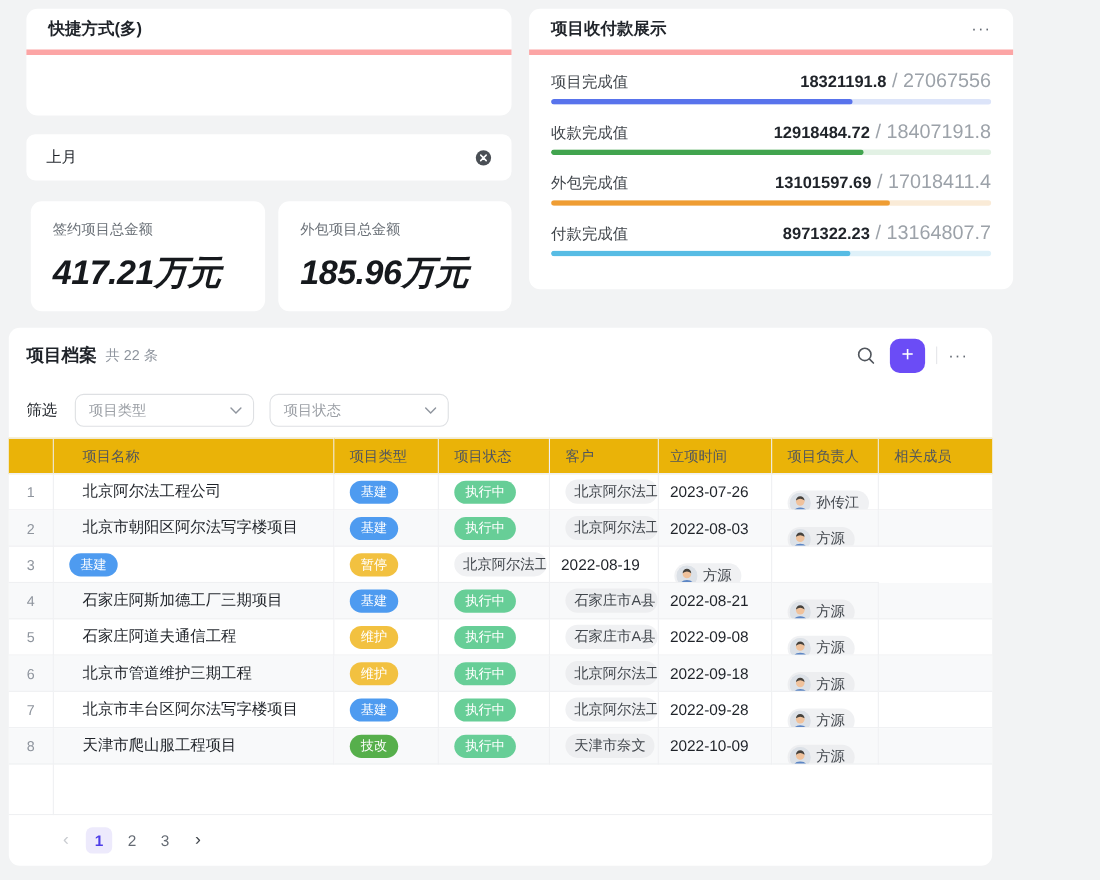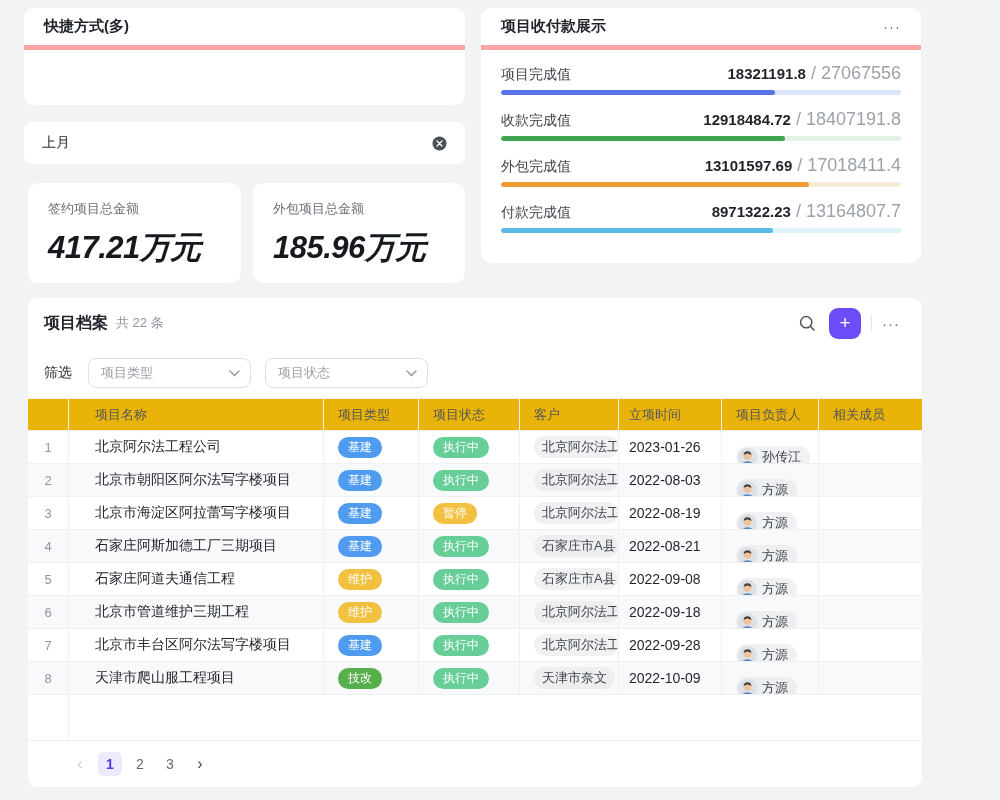--- a/index.html
+++ b/index.html
@@ -30,21 +30,21 @@
   .metrics { padding:13px 20px 0 20px; }
   .metric { margin-bottom:14px; }
   .metric-top { display:flex; align-items:baseline; justify-content:space-between; margin-bottom:6px; }
   .m-label { font-size:14px; color:#41464C; }
   .m-cur { font-size:15px; font-weight:700; color:#1F2329; }
   .m-total { font-size:18px; color:#9CA2A9; }
   .m-track { height:5px; border-radius:3px; overflow:hidden; }
   .m-fill { height:5px; border-radius:3px; }
 
   
-  .table-card { left:28px; top:298px; width:894px; height:489px; }
+  .table-card { left:8px; top:298px; width:894px; height:489px; }
   .tc-header { display:flex; align-items:center; height:50px; padding:0 22px 0 16px; }
   .tc-title { font-size:16px; font-weight:700; color:#1F2329; }
   .tc-count { font-size:13px; color:#8F959E; margin-left:8px; }
   .tc-spacer { flex:1; }
   .icon-btn { display:inline-flex; align-items:center; justify-content:center; width:28px; height:28px; cursor:pointer; }
   .add-btn { width:32px; height:31px; border:none; border-radius:9px; background:#6B4CF6; color:#fff; font-size:19px; line-height:1; cursor:pointer; margin:0 10px 0 8px; display:inline-flex; align-items:center; justify-content:center; padding-bottom:2px; }
   .vdiv { width:1px; height:16px; background:#E5E6E9; margin-right:10px; }
 
   .filter-row { display:flex; align-items:center; height:50px; padding:0 16px; }
   .filter-label { font-size:14px; color:#1F2329; margin-right:16px; }
@@ -212,21 +212,21 @@
     <div class="cell c-name">北京阿尔法工程公司</div>
     <div class="cell">
               <span class="tag" style="background: rgb(78, 155, 240);">基建</span>
             </div>
     <div class="cell">
               <span class="tag" style="background: rgb(103, 206, 151);">执行中</span>
             </div>
     <div class="cell">
               <span class="gray-pill">北京阿尔法工程公司</span>
             </div>
-    <div class="cell c-date">2023-01-26</div>
+    <div class="cell c-date">2023-07-26</div>
     <div class="cell">
       <span class="owner-pill">
         <span class="avatar">
           <svg width="19" height="19" viewBox="0 0 20 20">
                     <rect width="20" height="20" fill="#DCE1E7"></rect>
                     <circle cx="10" cy="8.2" r="4.1" fill="#F0C29C"></circle>
                     <path d="M5.9 7.4 a4.1 4.1 0 0 1 8.2 0 q-4.1 -3.2 -8.2 0 z" fill="#45413C"></path>
                     <path d="M3.5 20 q0 -6 6.5 -6 q6.5 0 6.5 6 z" fill="#5C86C5"></path>
                   </svg>
         </span>
@@ -260,21 +260,20 @@
                   </svg>
         </span>
         <span>方源</span>
       </span>
     </div>
     <div class="cell"></div>
   </div>
 
   <div class="trow">
     <div class="cell c-num">3</div>
-    <div class="cell c-name">北京市海淀区阿拉蕾写字楼项目</div>
     <div class="cell">
               <span class="tag" style="background: rgb(78, 155, 240);">基建</span>
             </div>
     <div class="cell">
               <span class="tag" style="background: rgb(242, 193, 64);">暂停</span>
             </div>
     <div class="cell">
               <span class="gray-pill">北京阿尔法工程公司</span>
             </div>
     <div class="cell c-date">2022-08-19</div>

